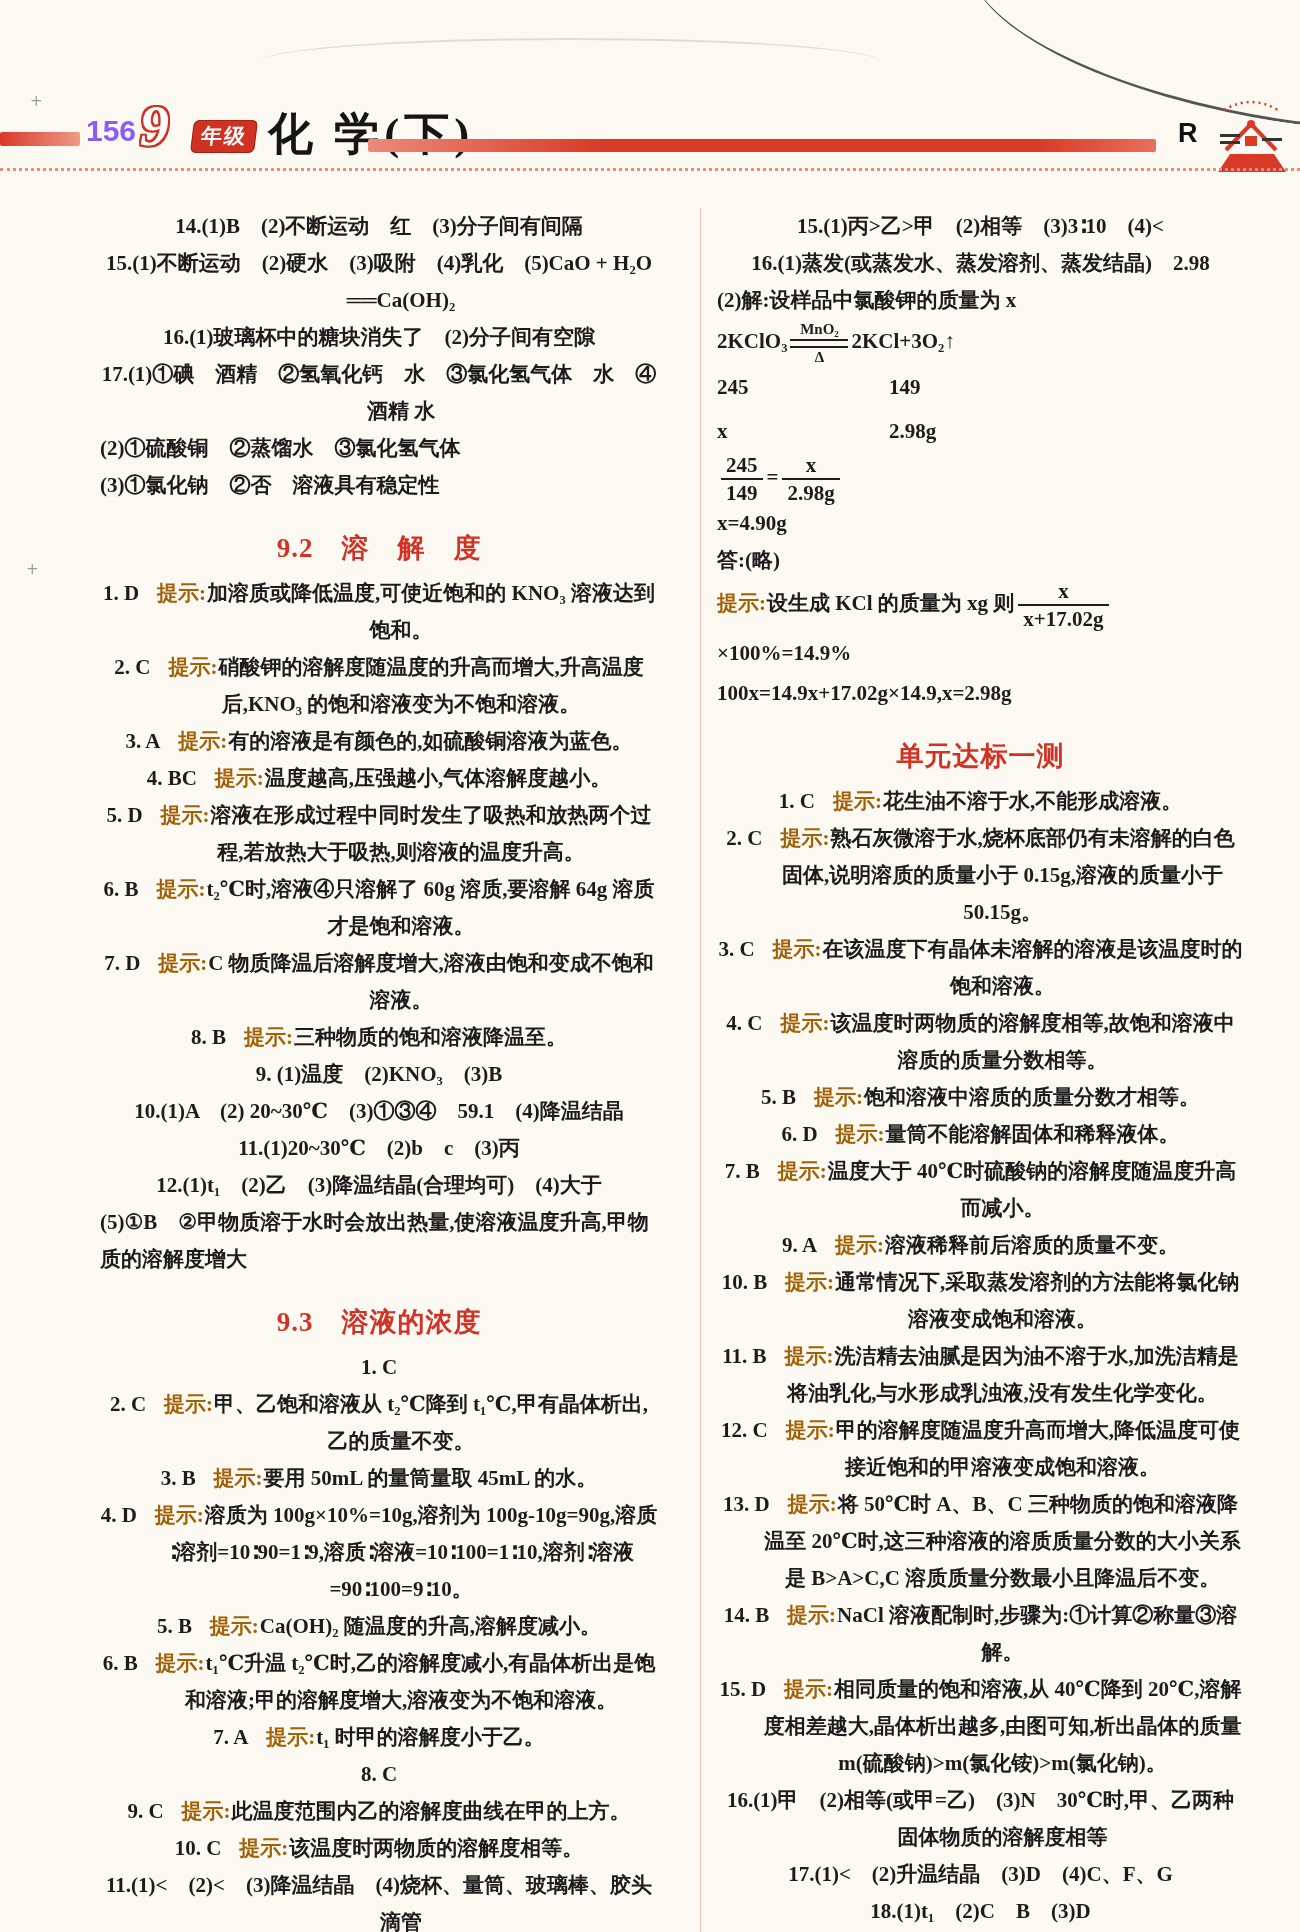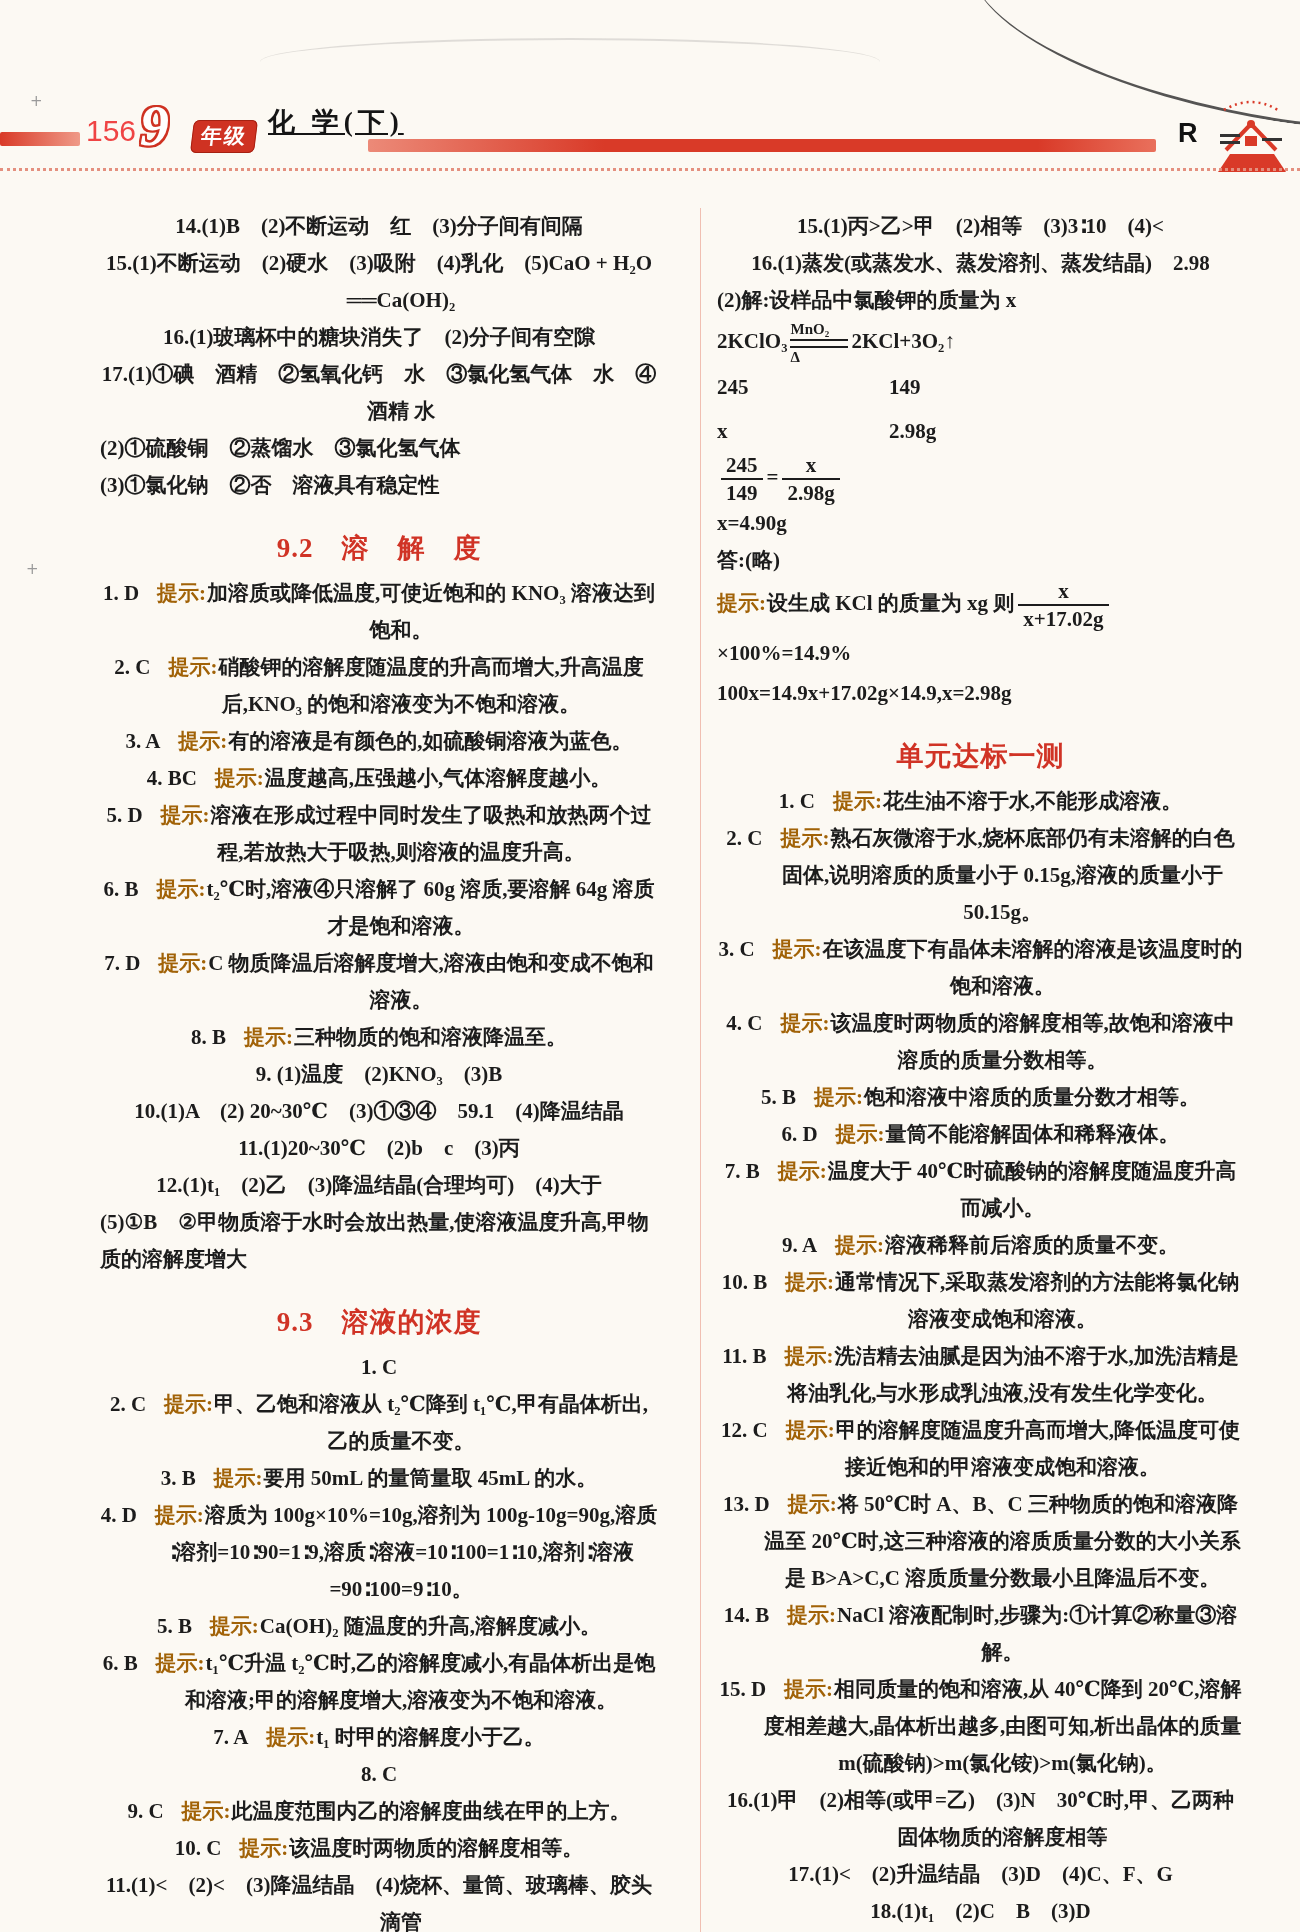--- a/index.html
+++ b/index.html
@@ -4,26 +4,26 @@
 <style>
   html,body{margin:0;padding:0;}
   body{width:1300px;height:1932px;background:#efeeec;font-family:"Liberation Serif","DejaVu Serif",serif;}
   .page{position:relative;width:1300px;height:1932px;background:#fcf9f3;overflow:hidden;color:#1c1c1c;}
 
   
   .header{position:absolute;top:0;left:0;width:1300px;height:185px;}
   .band{position:absolute;height:14px;border-radius:2px;}
   .band-left{top:132px;left:0;width:80px;background:linear-gradient(90deg,#d93a28,#ef9a88);}
   .band-right{top:139px;left:368px;width:788px;height:13px;background:linear-gradient(90deg,#ec8a78,#d93a28 30%,#d93a28 85%,#e9705c);}
-  .pagenum{position:absolute;top:114px;left:86px;font-family:"Liberation Sans","DejaVu Sans",sans-serif;font-weight:normal;font-size:30px;color:#ef4444;}
+  .pagenum{position:absolute;top:114px;left:86px;font-family:"Liberation Sans","DejaVu Sans",sans-serif;font-weight:bold;font-size:30px;color:#8b5cf6;}
   .nine{position:absolute;top:92px;left:140px;font-size:58px;font-style:italic;font-weight:bold;color:#fff;
         text-shadow:-2px 0 0 #cf3222,2px 0 0 #cf3222,0 -2px 0 #cf3222,0 2px 0 #cf3222,-2px -2px 0 #cf3222,2px 2px 0 #cf3222,-2px 2px 0 #cf3222,2px -2px 0 #cf3222;}
   .gradebadge{position:absolute;top:120px;left:192px;background:#cf3222;color:#fff;font-weight:bold;font-size:21px;
         padding:2px 9px 3px;border-radius:6px;transform:skewX(-7deg);letter-spacing:2px;box-shadow:0 0 0 1px #a52112 inset;}
-  .subject{position:absolute;top:104px;left:268px;font-size:27px;font-weight:bold;letter-spacing:5px;color:#151515;text-decoration:underline;}
+  .subject{position:absolute;top:104px;left:268px;font-size:45px;font-weight:bold;letter-spacing:5px;color:#151515;}
   .rmark{position:absolute;top:118px;left:1178px;font-family:"Liberation Sans","DejaVu Sans",sans-serif;font-weight:bold;font-size:27px;color:#111;}
   .brandlogo{position:absolute;top:92px;left:1212px;}
   .dotline{position:absolute;top:168px;left:0;width:1300px;height:0;border-top:3px dotted #e4907f;}
   .scanarc1{position:absolute;top:38px;left:260px;width:620px;height:46px;border-top:2px solid #c9c6c2;border-radius:50%;opacity:.55;}
   .scanarc2{position:absolute;top:-30px;right:-40px;width:380px;height:130px;border-bottom:3px solid #2c2c2c;border-radius:0 0 10% 100%;transform:rotate(8deg);opacity:.8;}
   .plusmark{position:absolute;color:#9a9a9a;font-size:15px;font-family:"DejaVu Sans",sans-serif;}
   .pm1{top:92px;left:30px;} .pm2{top:560px;left:26px;}
 
   
   .cols{position:absolute;top:208px;left:0;width:1300px;display:flex;align-items:flex-start;}
@@ -32,21 +32,21 @@
   .col-right{flex:1;padding-left:16px;padding-right:56px;}
   p.line{margin:0;}
   .l0{padding-left:2.1em;text-indent:-2.1em;text-align:center;}
   .l1{margin-left:2.1em;}
   .lh{margin-left:1.1em;}
   .lead{margin-right:0.85em;}
   .hl{color:#a16207;margin-right:1px;}
   h2.sec{font-size:27px;line-height:44px;color:#d03325;text-align:center;font-weight:bold;margin:22px 0 5px;letter-spacing:1px;}
 
   
-  .eqcond{display:inline-flex;flex-direction:column;align-items:flex-start;vertical-align:middle;margin:0 3px;line-height:1;}
+  .eqcond{display:inline-flex;flex-direction:column;align-items:center;vertical-align:middle;margin:0 3px;line-height:1;}
   .eqcond .t{font-size:15px;line-height:15px;}
   .eqcond .bar{width:58px;height:5px;border-top:2px solid #1c1c1c;border-bottom:2px solid #1c1c1c;margin:2px 0;}
   .amt{display:inline-block;min-width:172px;}
   .frac{display:inline-block;text-align:center;vertical-align:middle;line-height:1.15;margin:0 4px;}
   .frac .fn{display:block;border-bottom:2px solid #1c1c1c;padding:0 5px 1px;}
   .frac .fd{display:block;padding:1px 5px 0;}
   .eq-line,.amounts,.fracline{line-height:44px;}
 </style>
 </head>
 <body>

